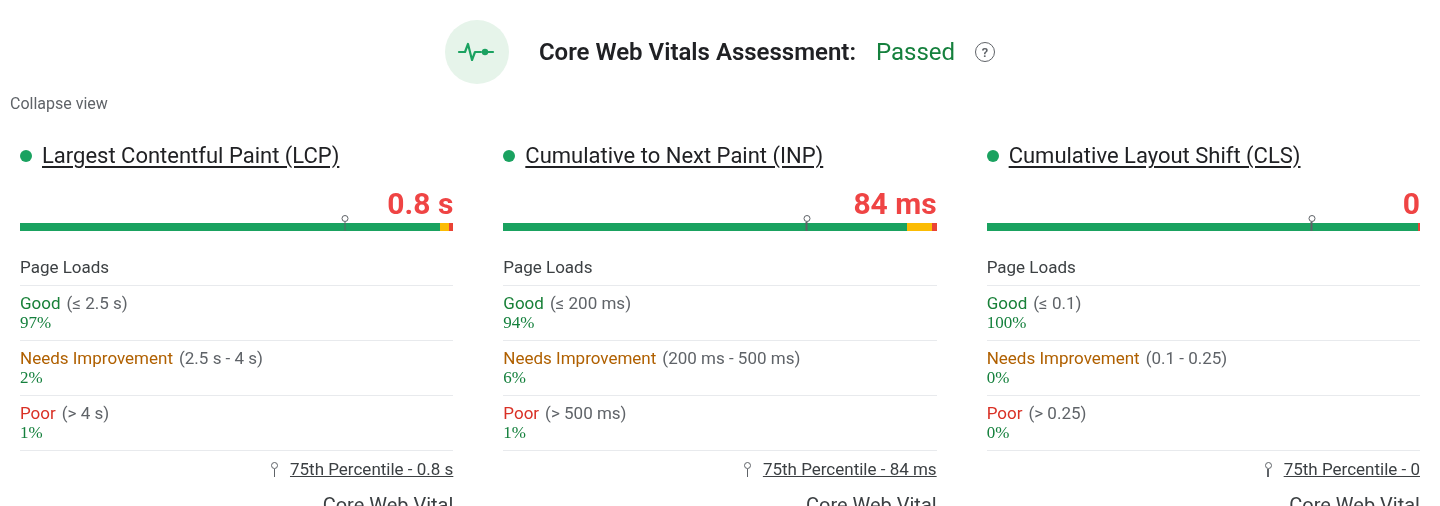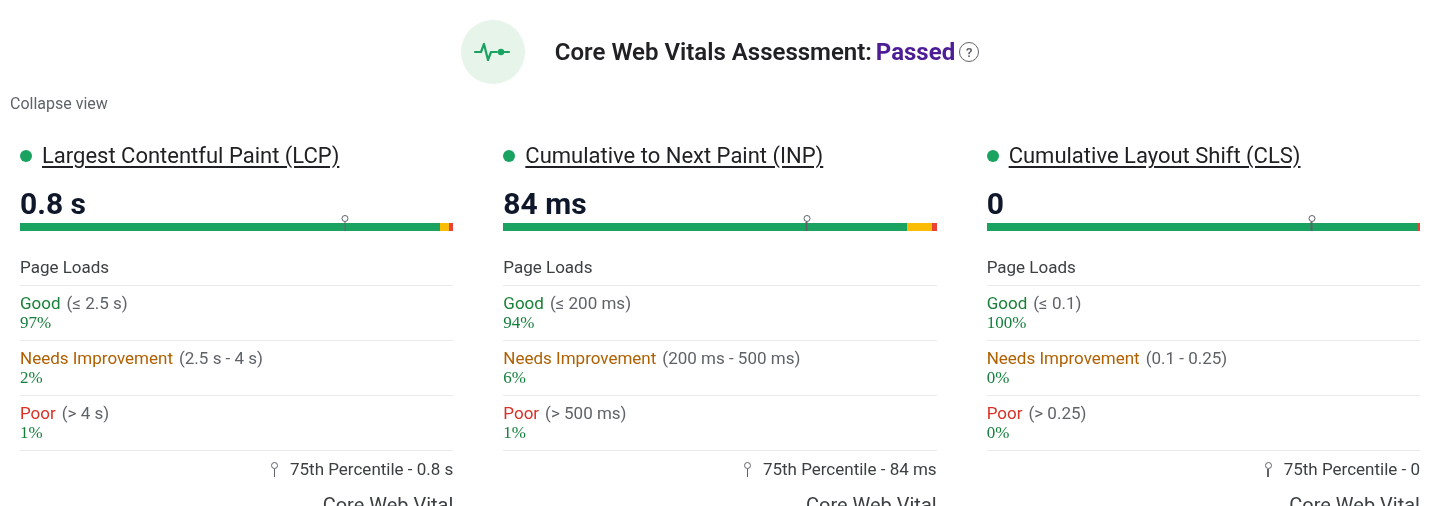--- a/index.html
+++ b/index.html
@@ -22,25 +22,25 @@
     height: 64px;
     border-radius: 50%;
     background: #e6f4ea;
     display: flex;
     align-items: center;
     justify-content: center;
   }
   .title-line {
     display: flex;
     align-items: center;
-    gap: 4px;
+    gap: 20px;
     font-size: 24px;
     font-weight: 600;
   }
-  .title-passed { color: #4c1d95; font-weight: 700; }
+  .title-passed { color: #15803d; font-weight: 400; }
   .help-icon {
     width: 20px;
     height: 20px;
     border: 1.5px solid #5f6368;
     border-radius: 50%;
     display: inline-flex;
     align-items: center;
     justify-content: center;
     font-size: 13px;
     color: #5f6368;
@@ -75,24 +75,24 @@
     background: #1aa260;
     flex-shrink: 0;
   }
   .card-title-text {
     text-decoration: underline;
     text-underline-offset: 3px;
     cursor: pointer;
     color: #202124;
   }
   .big-value {
-    text-align: left;
+    text-align: right;
     font-size: 30px;
     font-weight: 700;
-    color: #0f172a;
+    color: #ef4444;
     margin-bottom: 2px;
   }
   .bar-wrap {
     position: relative;
     height: 14px;
     margin-bottom: 20px;
   }
   .bar {
     display: flex;
     height: 8px;
@@ -144,20 +144,21 @@
   .row-val { color: #15803d; font-family: Liberation Serif, serif; }
   .percentile-row {
     display: flex;
     justify-content: flex-end;
     align-items: center;
     gap: 12px;
     font-size: 17px;
     color: #3c4043;
     padding: 8px 0 4px 0;
     border-top: 1px solid #e8eaed;
+    text-decoration: underline;
   }
   .pin-icon {
     display: inline-flex;
     flex-direction: column;
     align-items: center;
   }
   .pin-circle {
     width: 7px;
     height: 7px;
     border: 1.5px solid #5f6368;

